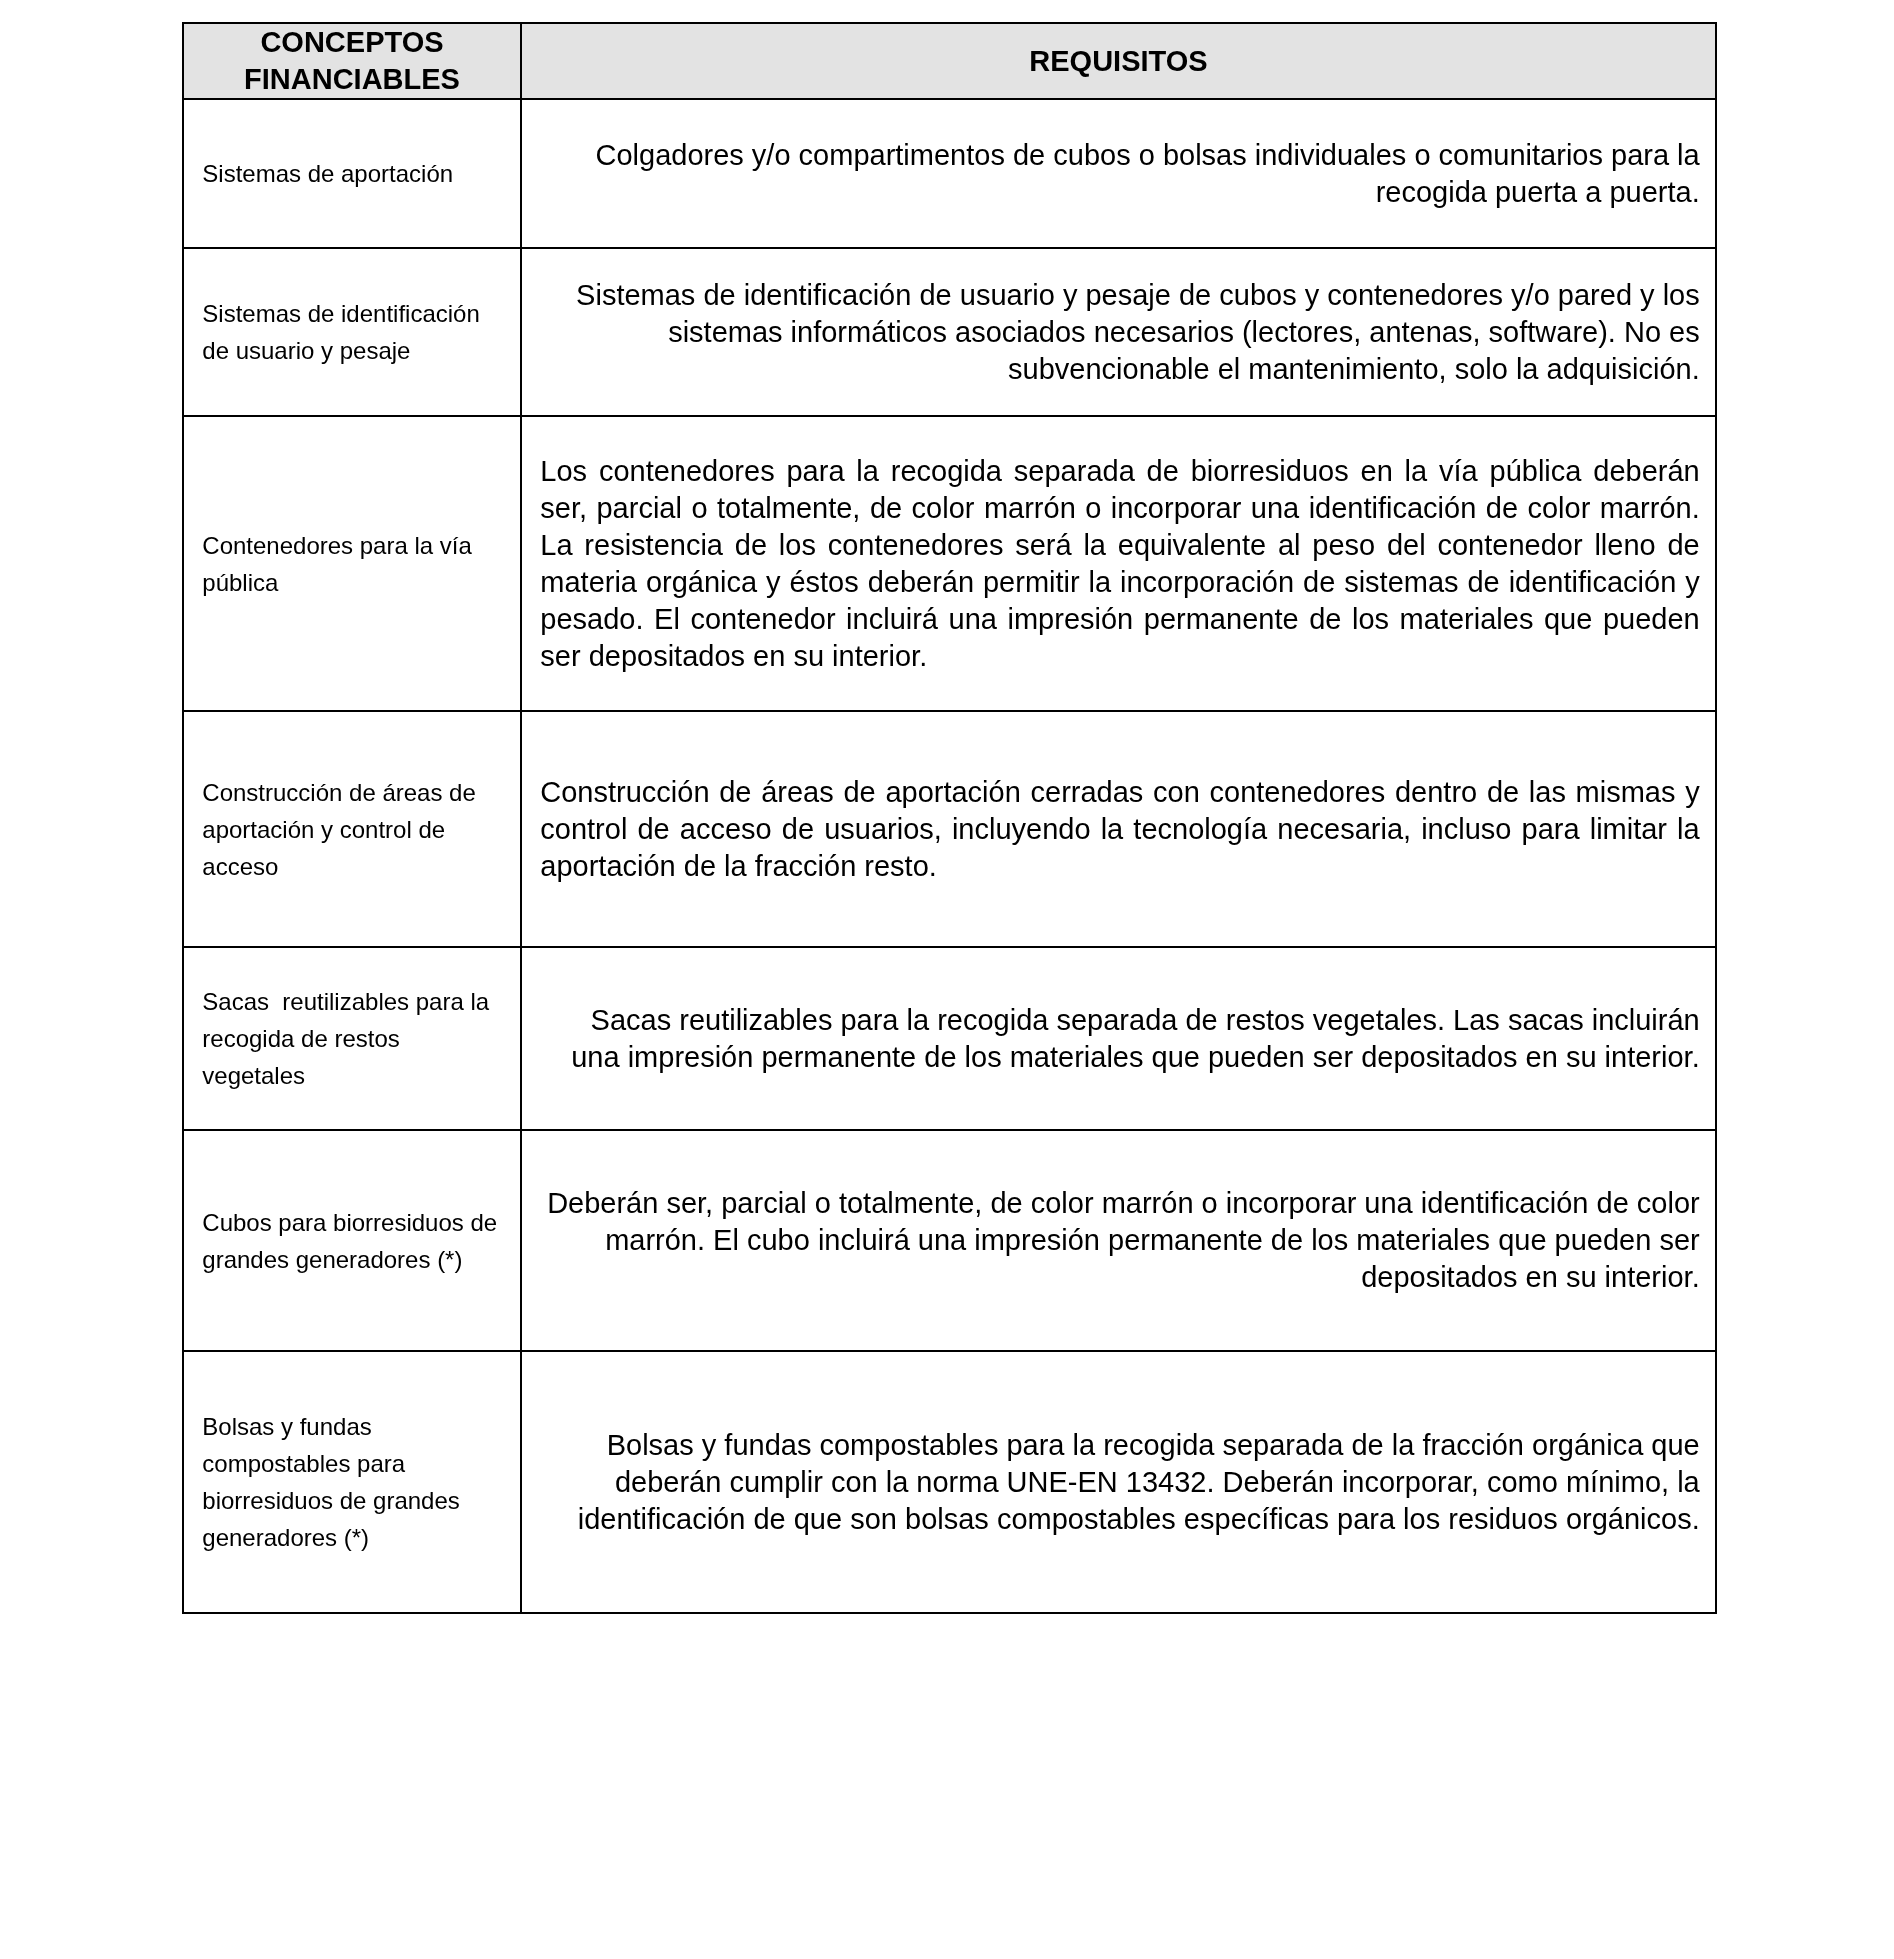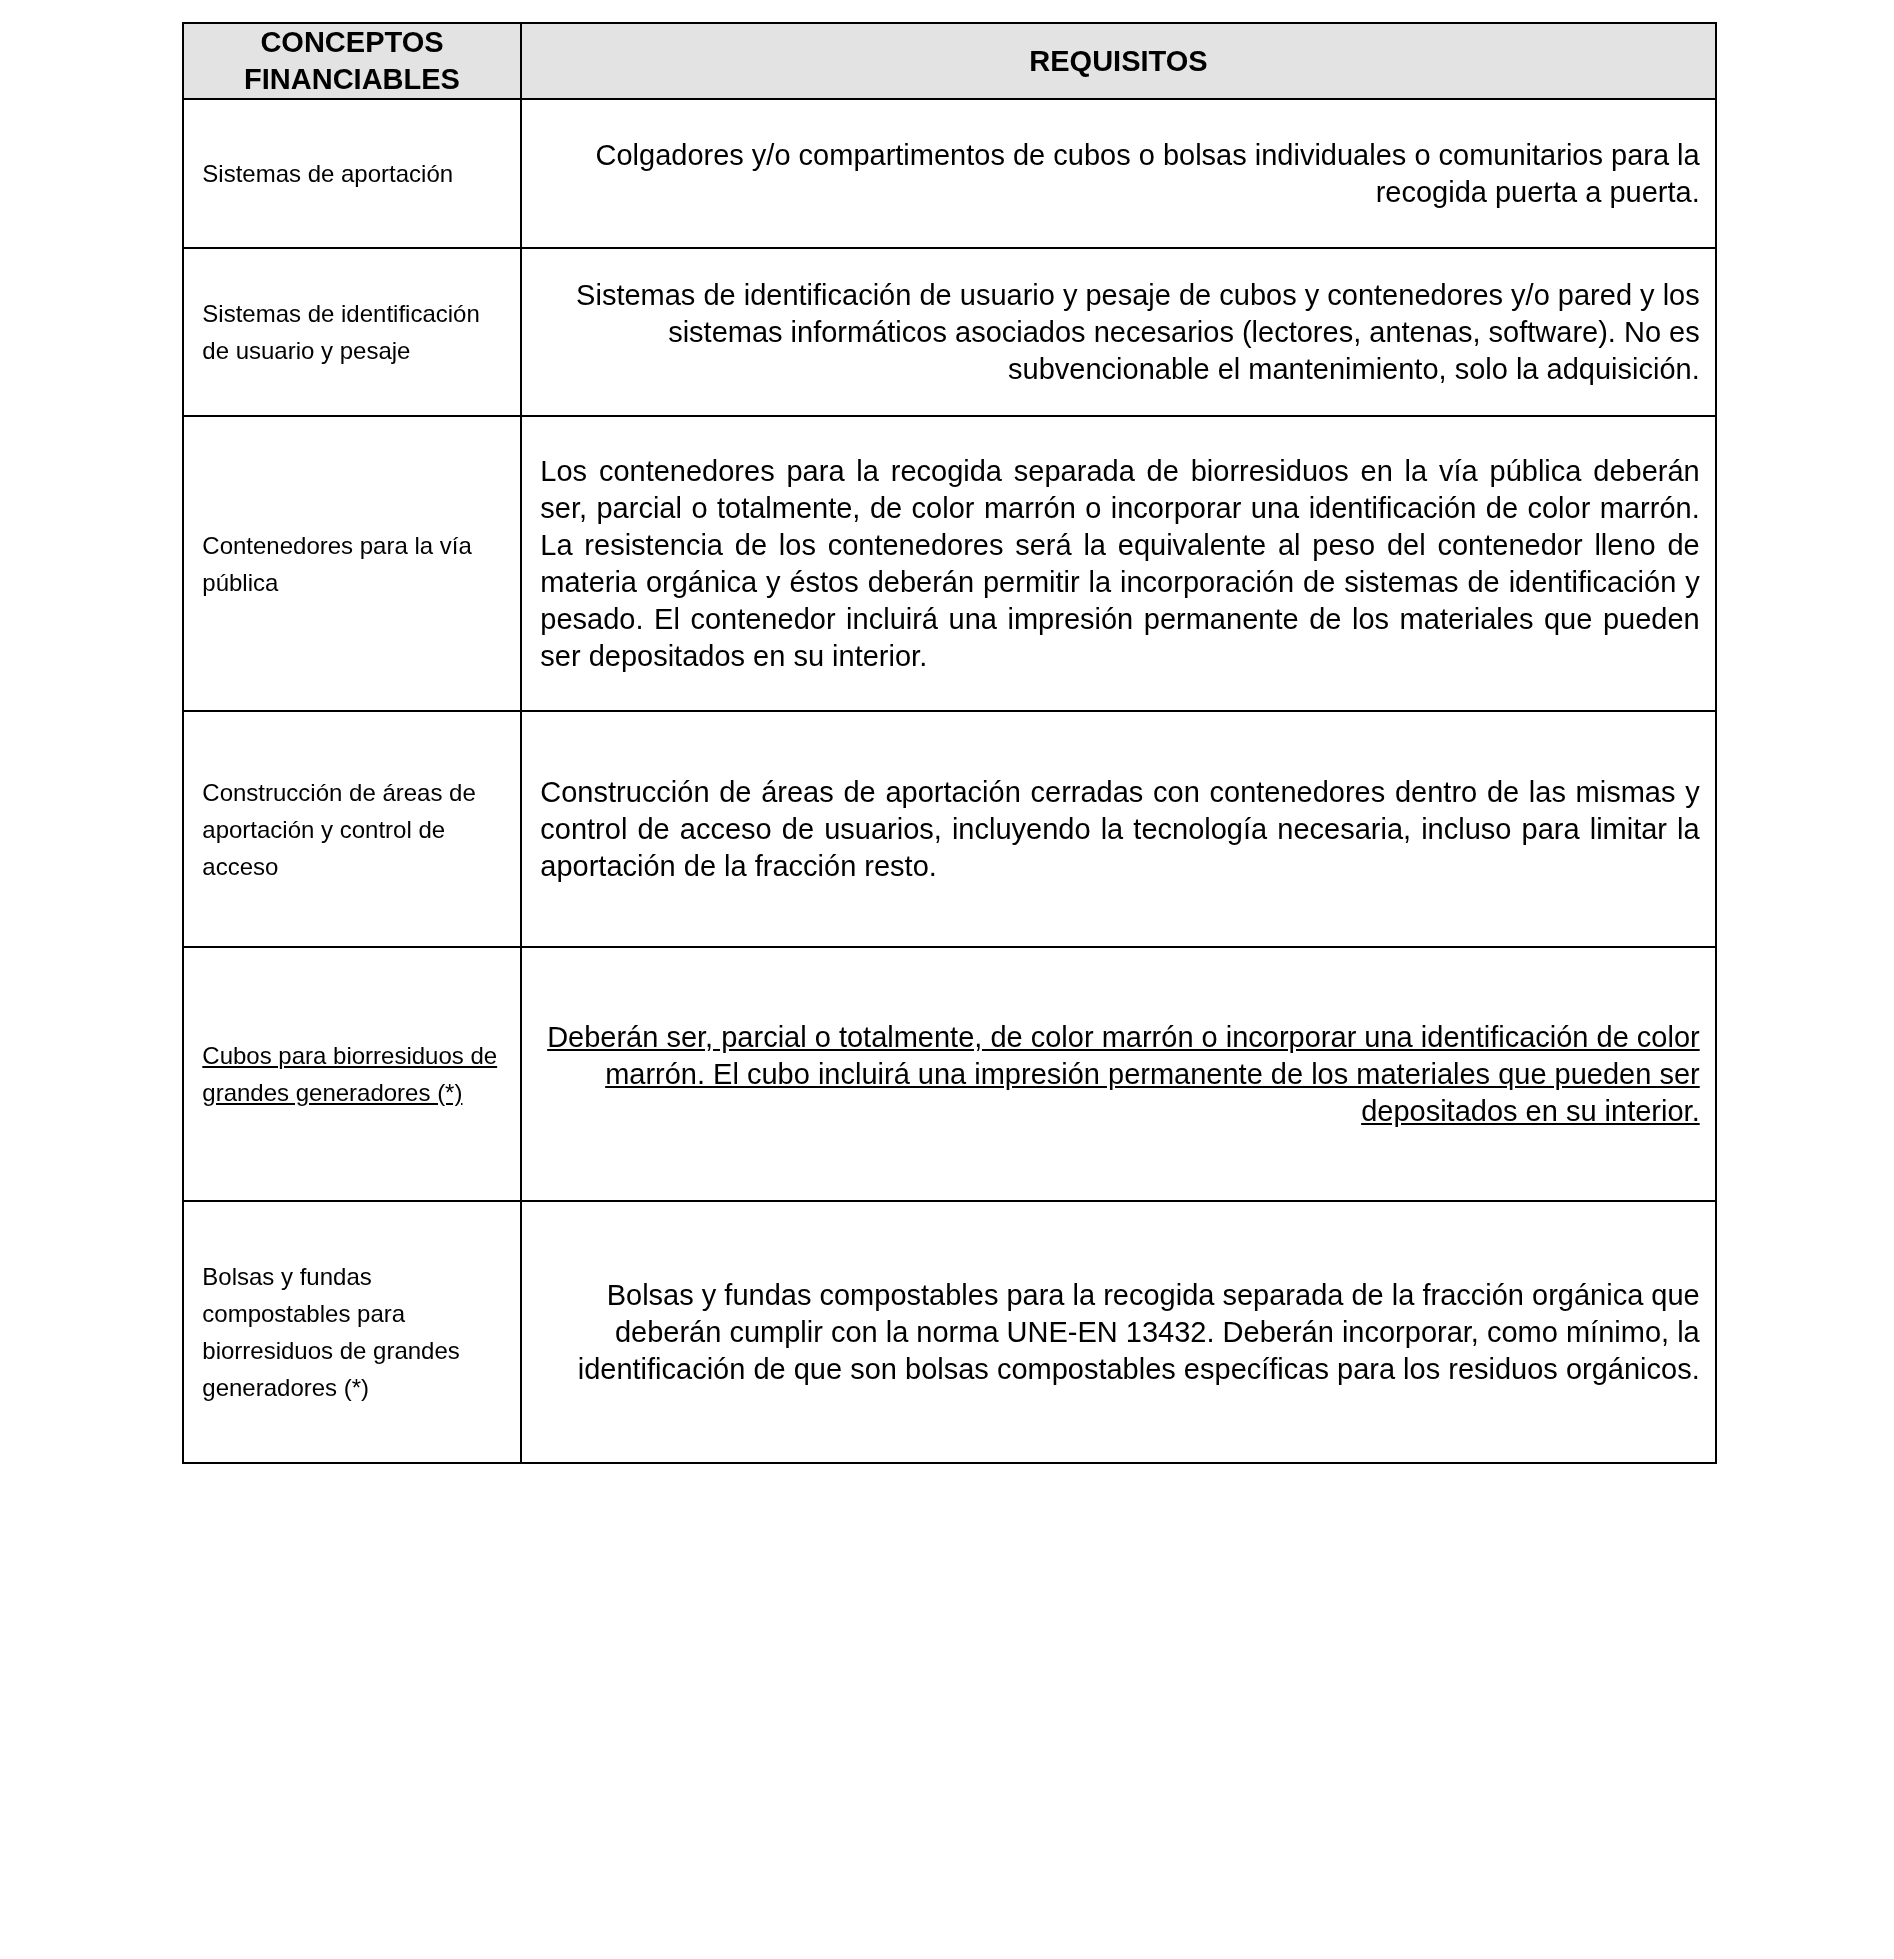--- a/index.html
+++ b/index.html
@@ -83,21 +83,25 @@
     <td class="req-cell left">Sistemas de identificación de usuario y pesaje de cubos y contenedores y/o pared y los sistemas informáticos asociados necesarios (lectores, antenas, software). No es subvencionable el mantenimiento, solo la adquisición.</td>
   </tr>
   <tr style="height:295px;">
     <td class="concept-cell">Contenedores para la vía pública</td>
     <td class="req-cell">Los contenedores para la recogida separada de biorresiduos en la vía pública deberán ser, parcial o totalmente, de color marrón o incorporar una identificación de color marrón. La resistencia de los contenedores será la equivalente al peso del contenedor lleno de materia orgánica y éstos deberán permitir la incorporación de sistemas de identificación y pesado. El contenedor incluirá una impresión permanente de los materiales que pueden ser depositados en su interior.</td>
   </tr>
   <tr style="height:236px;">
     <td class="concept-cell">Construcción de áreas de aportación y control de acceso</td>
     <td class="req-cell">Construcción de áreas de aportación cerradas con contenedores dentro de las mismas y control de acceso de usuarios, incluyendo la tecnología necesaria, incluso para limitar la aportación de la fracción resto.</td>
   </tr>
-  <tr style="height:254px;text-decoration:underline;">
+  <tr style="height:183px;">
+    <td class="concept-cell" style="white-space:pre-wrap;">Sacas  reutilizables para la recogida de restos vegetales</td>
+    <td class="req-cell left">Sacas reutilizables para la recogida separada de restos vegetales. Las sacas incluirán una impresión permanente de los materiales que pueden ser depositados en su interior.</td>
+  </tr>
+  <tr style="height:221px;">
     <td class="concept-cell">Cubos para biorresiduos de grandes generadores (*)</td>
     <td class="req-cell left">Deberán ser, parcial o totalmente, de color marrón o incorporar una identificación de color marrón. El cubo incluirá una impresión permanente de los materiales que pueden ser depositados en su interior.</td>
   </tr>
   <tr style="height:262px;">
     <td class="concept-cell">Bolsas y fundas compostables para biorresiduos de grandes generadores (*)</td>
     <td class="req-cell left">Bolsas y fundas compostables para la recogida separada de la fracción orgánica que deberán cumplir con la norma UNE-EN 13432. Deberán incorporar, como mínimo, la identificación de que son bolsas compostables específicas para los residuos orgánicos.</td>
   </tr>
 </tbody>
   </table>
 

